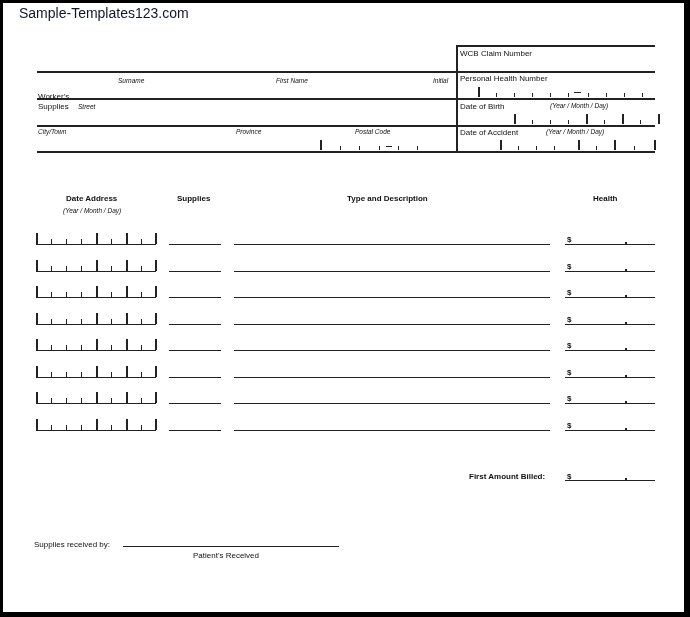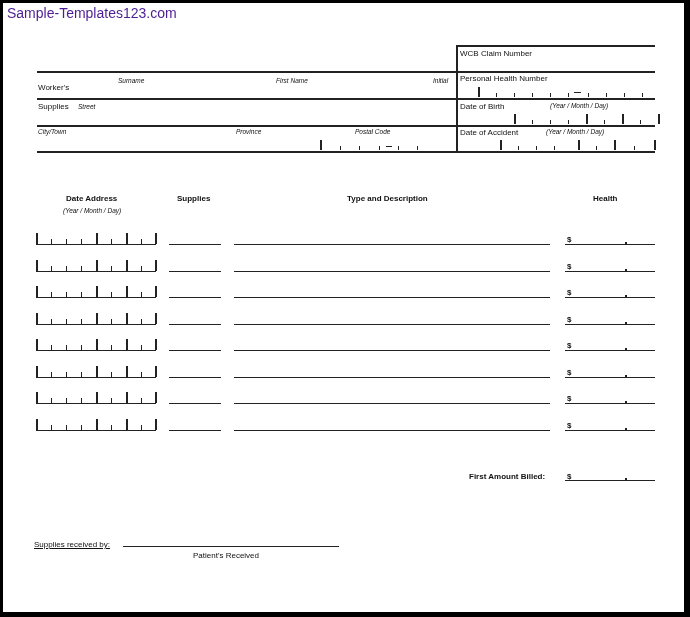--- a/index.html
+++ b/index.html
@@ -1,19 +1,19 @@
 <!DOCTYPE html>
 <html><head>
 <meta charset="utf-8">
 <style>
   html,body{margin:0;padding:0;}
   body{width:690px;height:617px;background:#000;position:relative;overflow:hidden;font-family:"Liberation Sans",sans-serif;}
   .page{position:absolute;left:3px;top:3px;width:681px;height:609px;background:#fff;}
   .abs{position:absolute;}
-  .site{left:4px;top:2px;font-size:14px;color:#4c1d95;}
+  .site{left:16px;top:2px;font-size:14px;color:#0f172a;}
   .hl{position:absolute;height:2px;background:#222;}
   .vl{position:absolute;width:2px;background:#222;}
   .lbl{position:absolute;font-size:8px;color:#111;white-space:nowrap;}
   .it{font-style:italic;font-size:6.5px;}
   .tick{position:absolute;width:1px;background:#222;}
   .tickl{position:absolute;width:2px;background:#222;}
   .dash{position:absolute;height:1px;background:#222;}
   .hdr{position:absolute;font-size:8px;font-weight:bold;color:#111;white-space:nowrap;}
   .dollar{position:absolute;font-size:8px;font-weight:bold;color:#111;}
   .dot{position:absolute;width:2px;height:2px;background:#222;}
@@ -68,21 +68,21 @@
       <div class="tick" style="left: 533px; top: 143px; height: 4px;"></div>
       <div class="tick" style="left: 551px; top: 143px; height: 4px;"></div>
       <div class="tickl" style="left: 575px; top: 137px; height: 10px;"></div>
       <div class="tick" style="left: 593px; top: 143px; height: 4px;"></div>
       <div class="tickl" style="left: 611px; top: 137px; height: 10px;"></div>
       <div class="tick" style="left: 631px; top: 143px; height: 4px;"></div>
       <div class="tickl" style="left: 651px; top: 137px; height: 10px;"></div>
     </div>
   <div class="hl" style="left:34px;top:148px;width:618px;"></div>
 
-  <div class="lbl" style="left:35px;top:80px;">Worker's</div>
+  <div class="lbl" style="left:35px;top:89px;">Worker's</div>
   <div class="lbl it" style="left:115px;top:74px;">Surname</div>
   <div class="lbl it" style="left:273px;top:74px;">First Name</div>
   <div class="lbl it" style="left:430px;top:74px;">Initial</div>
   <div class="abs" style="left:34px;top:80px;width:418px;height:14px;"></div>
 
   <div class="lbl" style="left:35px;top:99px;">Supplies</div>
   <div class="lbl it" style="left:75px;top:100px;">Street</div>
   <div class="abs" style="left:100px;top:98px;width:350px;height:22px;"></div>
 
   <div class="lbl it" style="left:35px;top:125px;">City/Town</div>
@@ -243,16 +243,16 @@
         <div class="hl" style="left: 562px; top: 426.5px; width: 90px; height: 1px;"></div>
         <div class="dot" style="left: 622px; top: 424.5px;"></div>
       </div>
     </div>
 
   <div class="hdr" style="left:466px;top:469px;">First Amount Billed:</div>
   <div class="dollar" style="left:564px;top:469px;">$</div>
   <div class="hl" style="left:562px;top:477px;width:90px;height:1px;"></div>
   <div class="dot" style="left:622px;top:475px;"></div>
 
-  <div class="lbl" style="left:31px;top:537px;text-decoration:underline;">Supplies received by:</div>
+  <div class="lbl" style="left:31px;top:537px;">Supplies received by:</div>
   <div class="hl" style="left:120px;top:543px;width:216px;height:1px;"></div>
   <div class="lbl" style="left:190px;top:548px;">Patient's Received</div>
 </div>
 
 </body></html>

